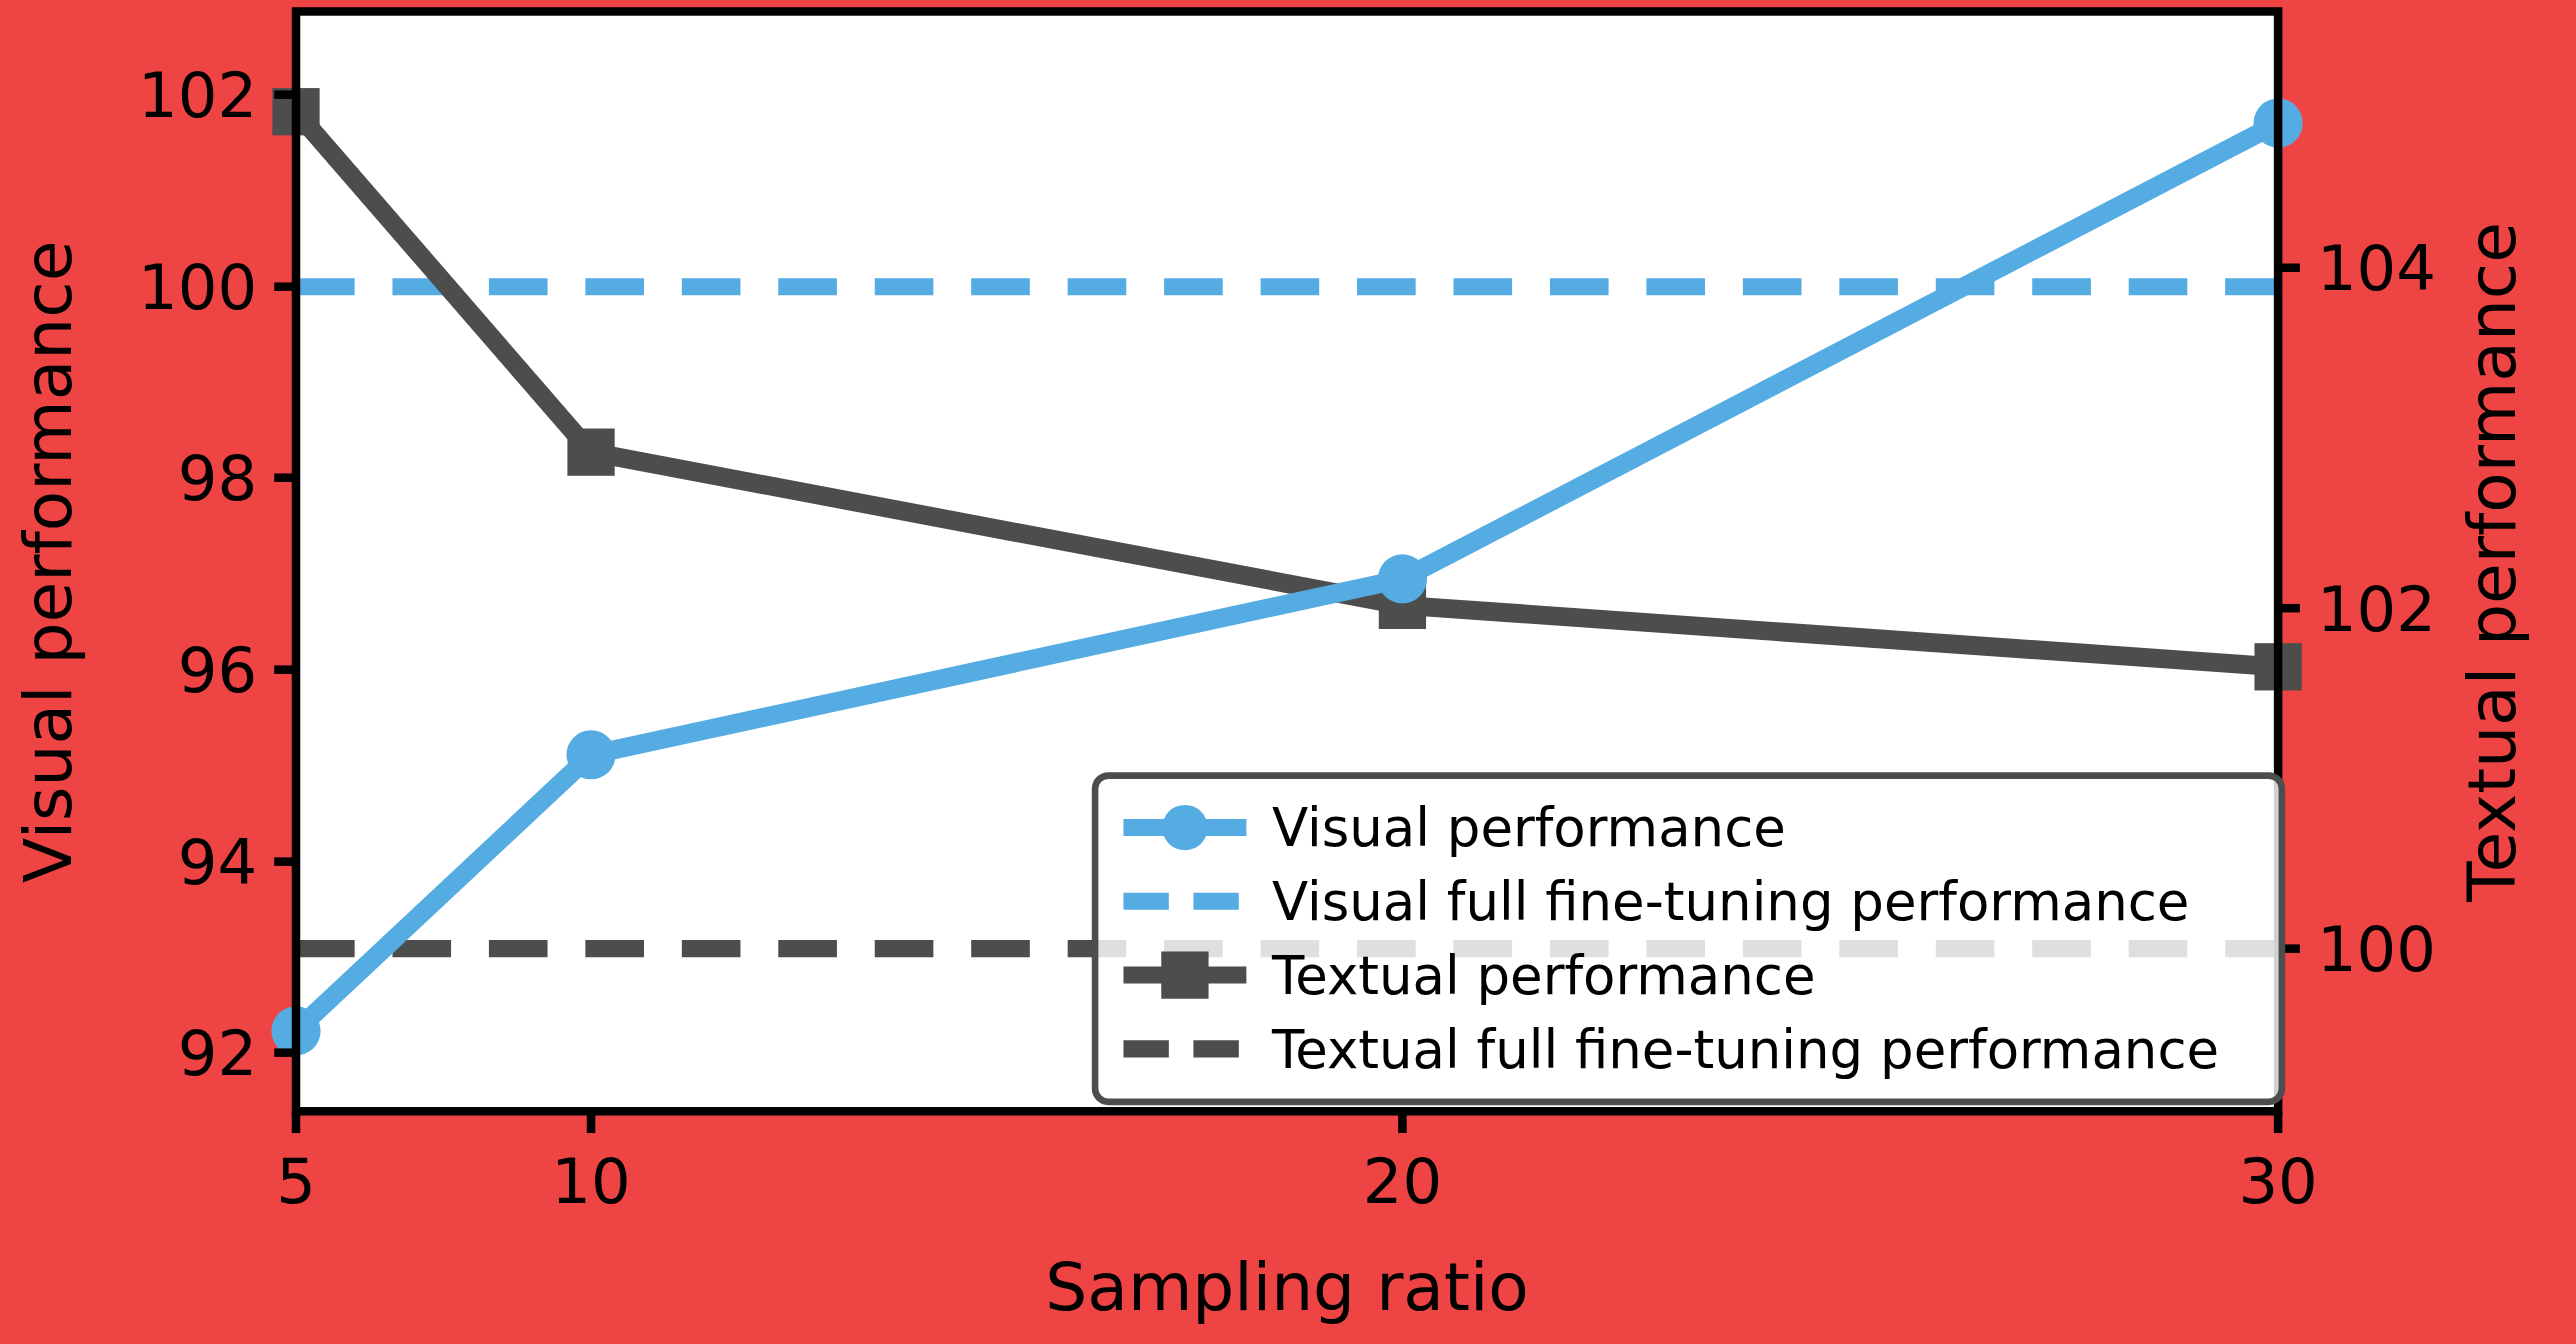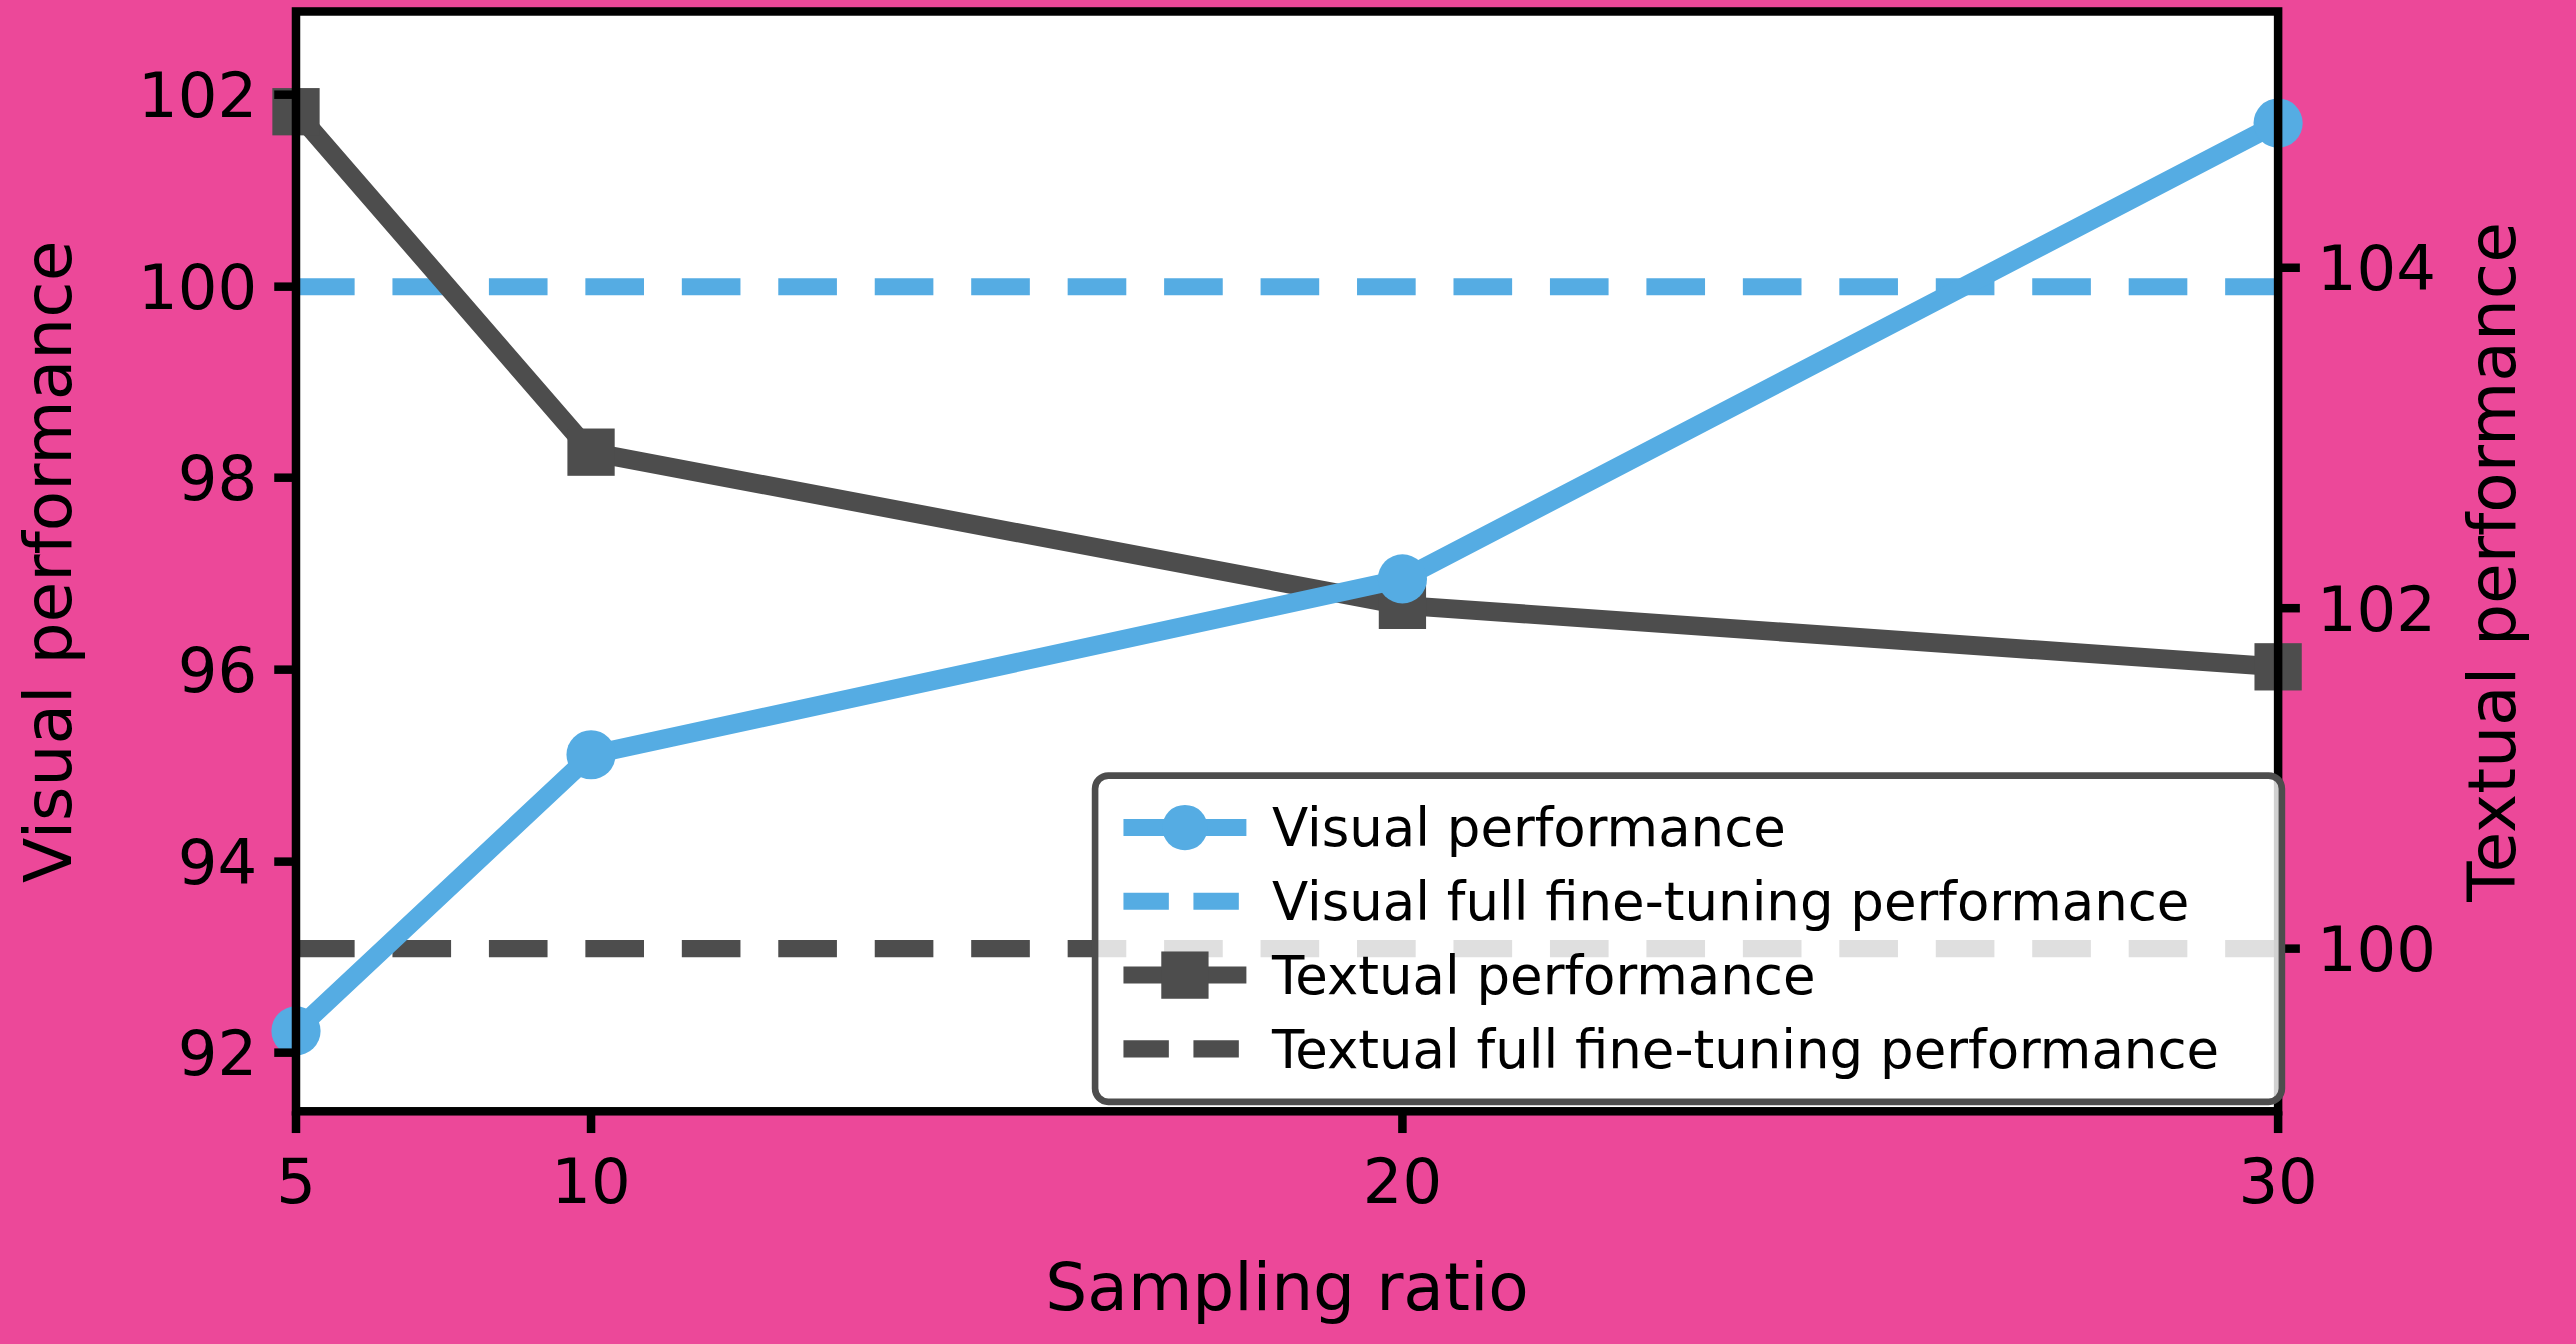--- a/index.html
+++ b/index.html
@@ -10,21 +10,21 @@
   body {
     width: 2576px;
     height: 1345px;
     font-family: "DejaVu Sans", sans-serif;
     overflow: hidden;
   }
   #figure {
     position: relative;
     width: 2576px;
     height: 1345px;
-    background: #ec4899;
+    background: #ef4444;
   }
   .svg-root {
     position: absolute;
     top: 0; left: 0;
     width: 2576px;
     height: 1345px;
   }
   text {
     font-family: "DejaVu Sans", sans-serif;
     fill: #000000;

